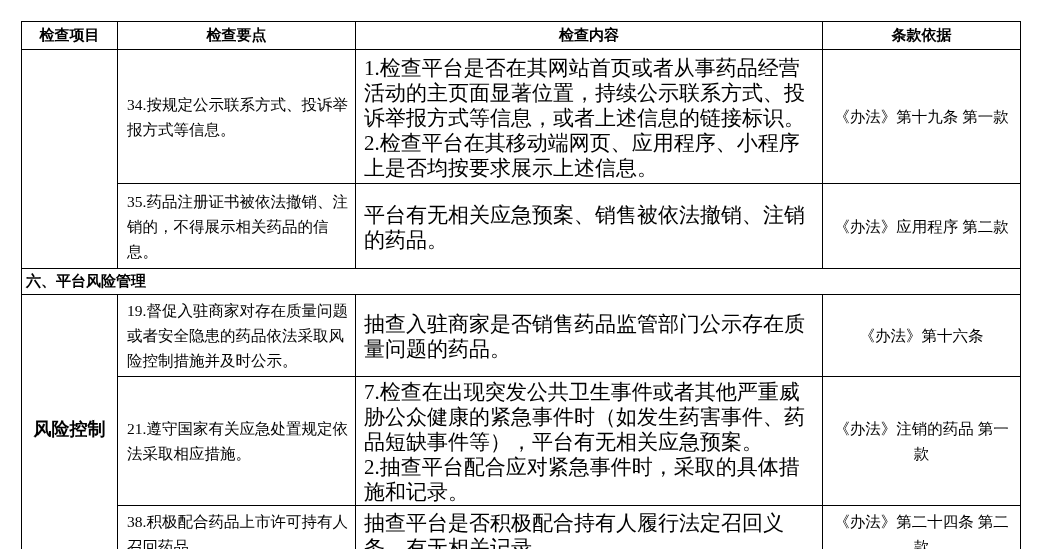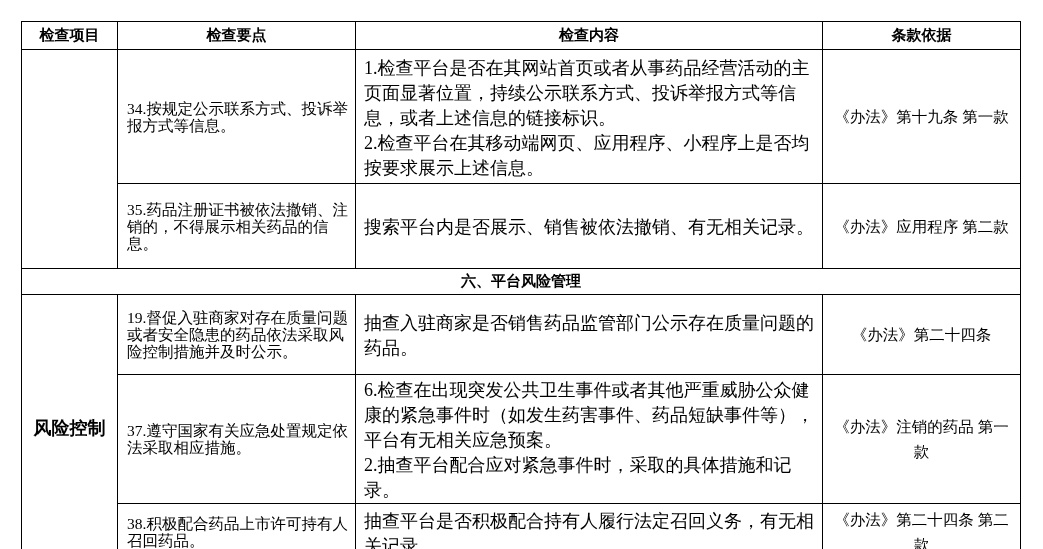--- a/index.html
+++ b/index.html
@@ -45,42 +45,41 @@
   tr.row-38       { height: 54px; }
   td.item-cell {
     font-family: "Liberation Sans", "DejaVu Sans", sans-serif;
     font-weight: bold;
     font-size: 18px;
     text-align: center;
     padding: 2px 4px;
   }
   td.point-cell {
     font-size: 15.5px;
-    line-height: 17px;
+    line-height: 25px;
     text-align: left;
     padding: 3px 6px 3px 9px;
   }
   td.content-cell {
-    font-size: 18px;
+    font-size: 21px;
     line-height: 25px;
     text-align: left;
     padding: 3px 6px 0 8px;
     white-space: pre-line;
   }
   td.basis-cell {
     font-size: 15.5px;
     line-height: 25px;
     text-align: center;
     padding: 3px 6px;
   }
   td.section-cell {
     font-family: Liberation Serif, serif;
     font-weight: bold;
     font-size: 15px;
-    text-align: center;
     padding: 2px 4px;
   }
 </style>
 </head>
 <body>
 
 <div class="canvas">
   <table class="inspection">
     <colgroup>
       <col style="width:96px">
@@ -100,38 +99,38 @@
     <tr class="row-34">
       <td class="item-cell" rowspan="2"></td>
       <td class="point-cell">34.按规定公示联系方式、投诉举报方式等信息。</td>
       <td class="content-cell">1.检查平台是否在其网站首页或者从事药品经营活动的主页面显著位置，持续公示联系方式、投诉举报方式等信息，或者上述信息的链接标识。
 2.检查平台在其移动端网页、应用程序、小程序上是否均按要求展示上述信息。</td>
       <td class="basis-cell">《办法》第十九条 第一款</td>
     </tr>
 
     <tr class="row-35">
       <td class="point-cell">35.药品注册证书被依法撤销、注销的，不得展示相关药品的信息。</td>
-      <td class="content-cell">搜索平台内是否展示、销售被依法撤销、有无相关记录。</td>
+      <td class="content-cell">平台有无相关应急预案、销售被依法撤销、注销的药品。</td>
       <td class="basis-cell">《办法》应用程序 第二款</td>
     </tr>
 
     <tr class="section-row">
       <td class="section-cell" colspan="4">六、平台风险管理</td>
     </tr>
 
     <tr class="row-36">
       <td class="item-cell" rowspan="3">风险控制</td>
       <td class="point-cell">19.督促入驻商家对存在质量问题或者安全隐患的药品依法采取风险控制措施并及时公示。</td>
       <td class="content-cell">抽查入驻商家是否销售药品监管部门公示存在质量问题的药品。</td>
-      <td class="basis-cell">《办法》第二十四条</td>
+      <td class="basis-cell">《办法》第十六条</td>
     </tr>
 
     <tr class="row-37">
-      <td class="point-cell">37.遵守国家有关应急处置规定依法采取相应措施。</td>
-      <td class="content-cell">6.检查在出现突发公共卫生事件或者其他严重威胁公众健康的紧急事件时（如发生药害事件、药品短缺事件等），平台有无相关应急预案。
+      <td class="point-cell">21.遵守国家有关应急处置规定依法采取相应措施。</td>
+      <td class="content-cell">7.检查在出现突发公共卫生事件或者其他严重威胁公众健康的紧急事件时（如发生药害事件、药品短缺事件等），平台有无相关应急预案。
 2.抽查平台配合应对紧急事件时，采取的具体措施和记录。</td>
       <td class="basis-cell">《办法》注销的药品 第一款</td>
     </tr>
 
     <tr class="row-38">
       <td class="point-cell">38.积极配合药品上市许可持有人召回药品。</td>
       <td class="content-cell">抽查平台是否积极配合持有人履行法定召回义务，有无相关记录。</td>
       <td class="basis-cell">《办法》第二十四条 第二款</td>
     </tr>
   </tbody>

